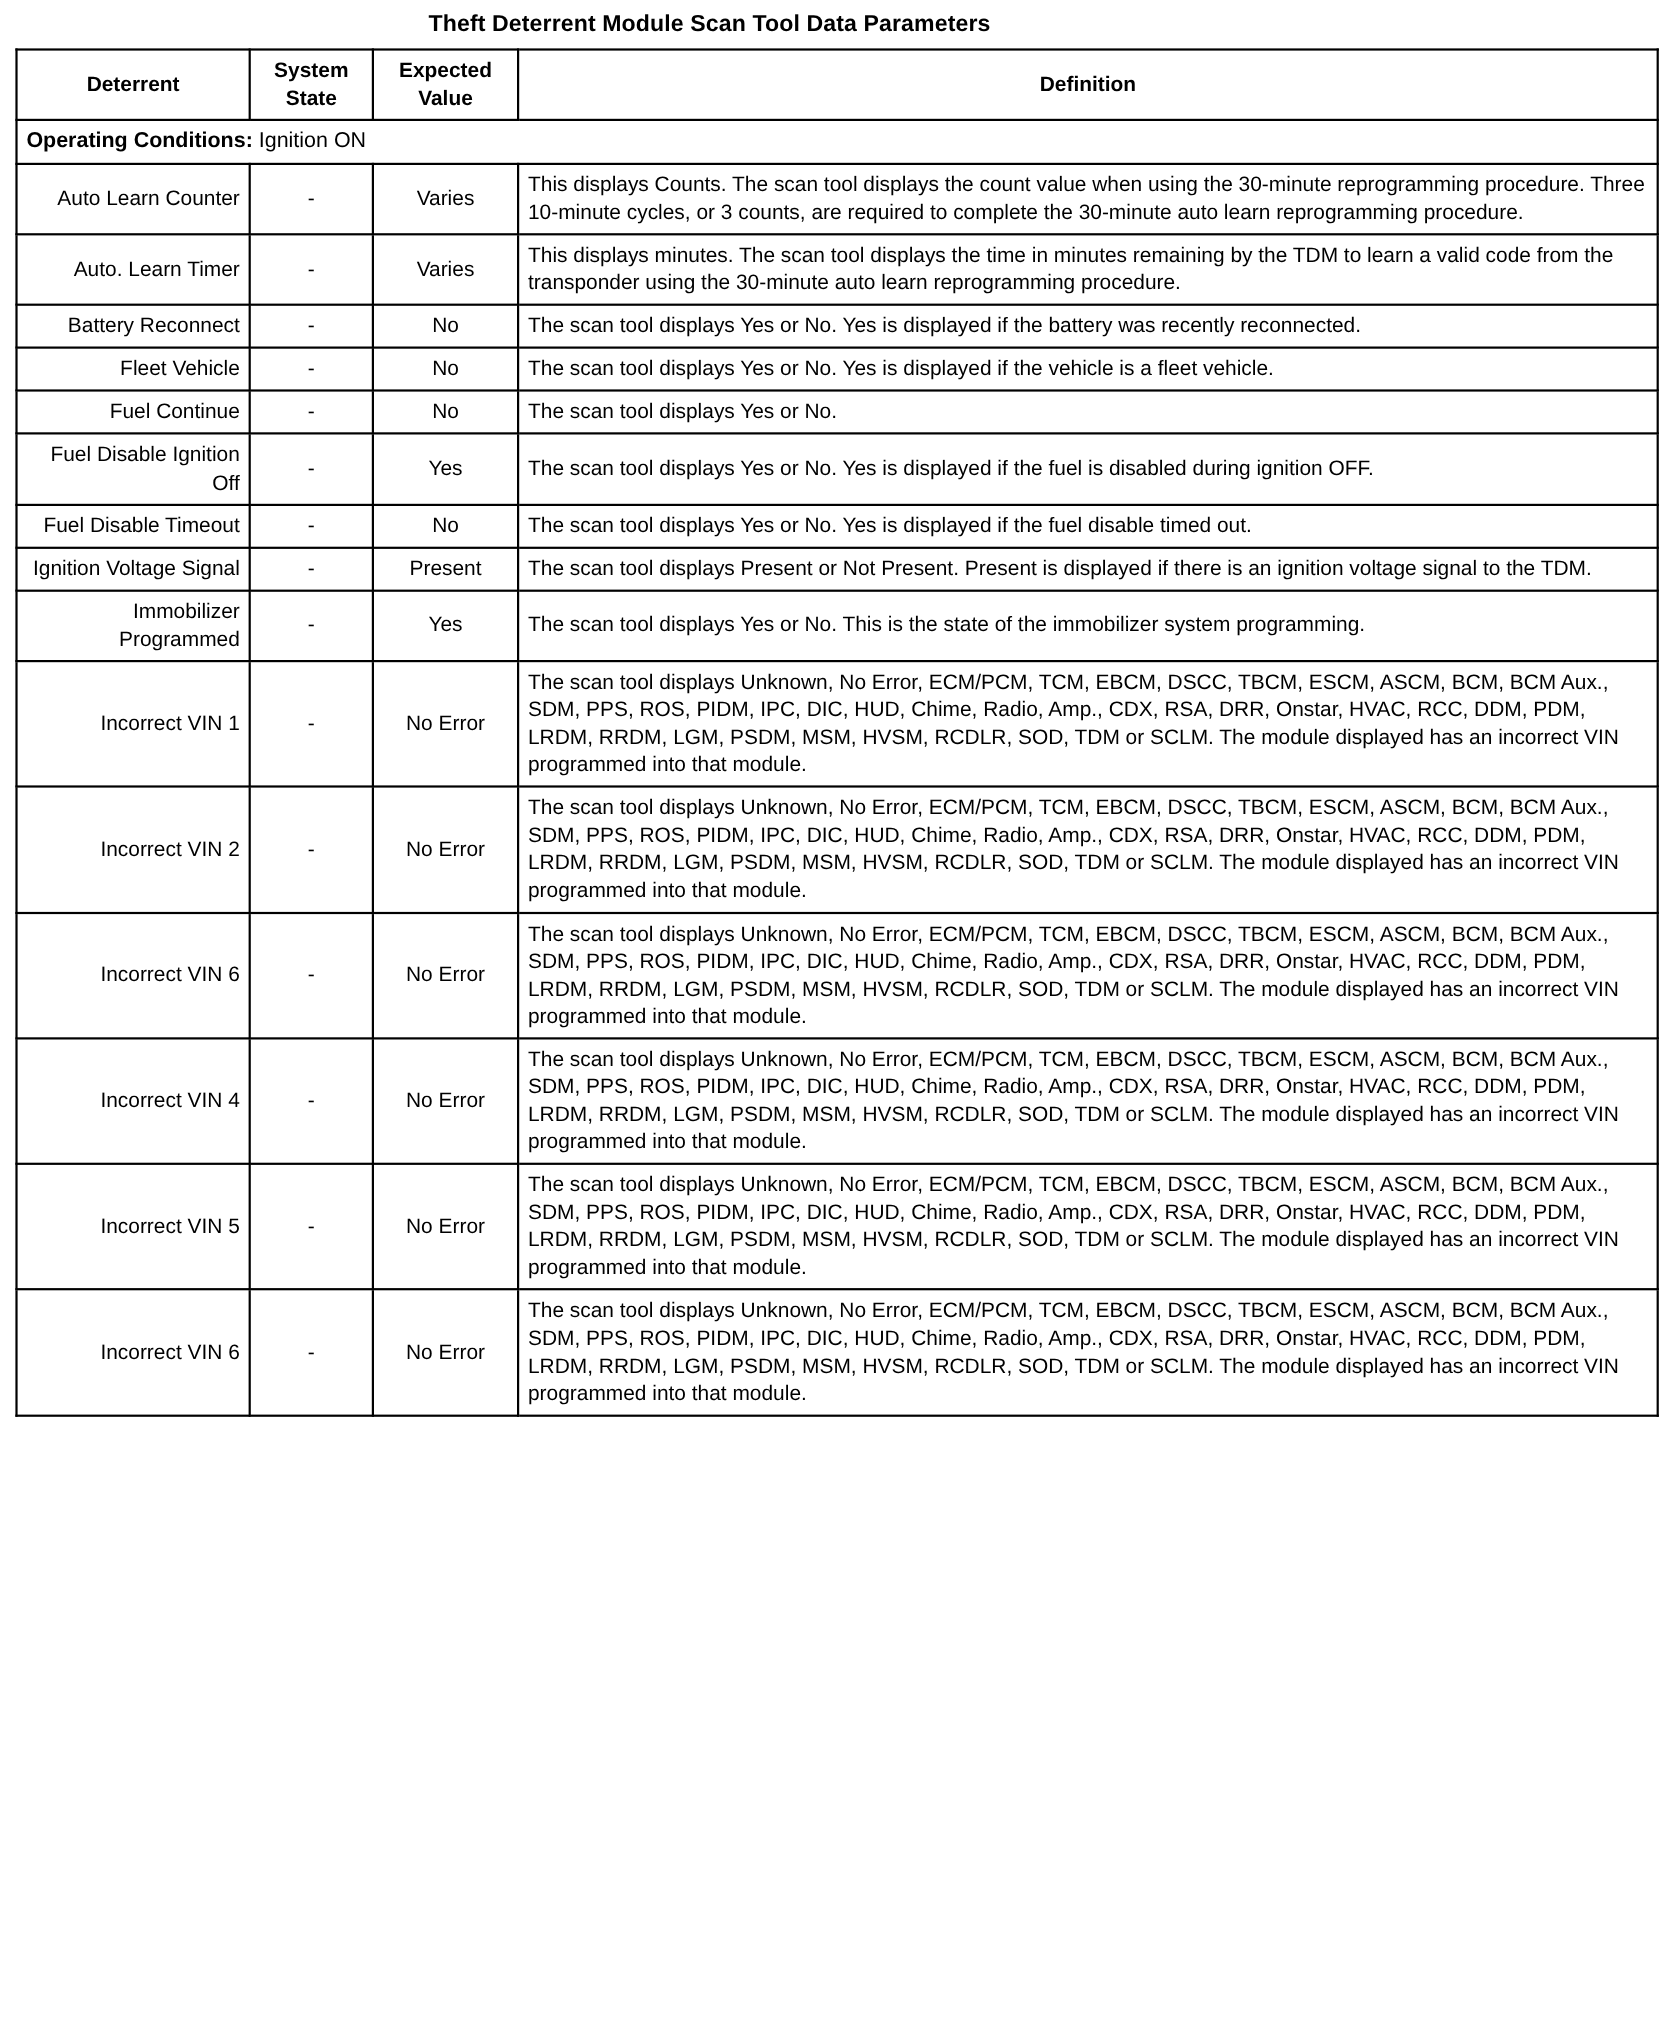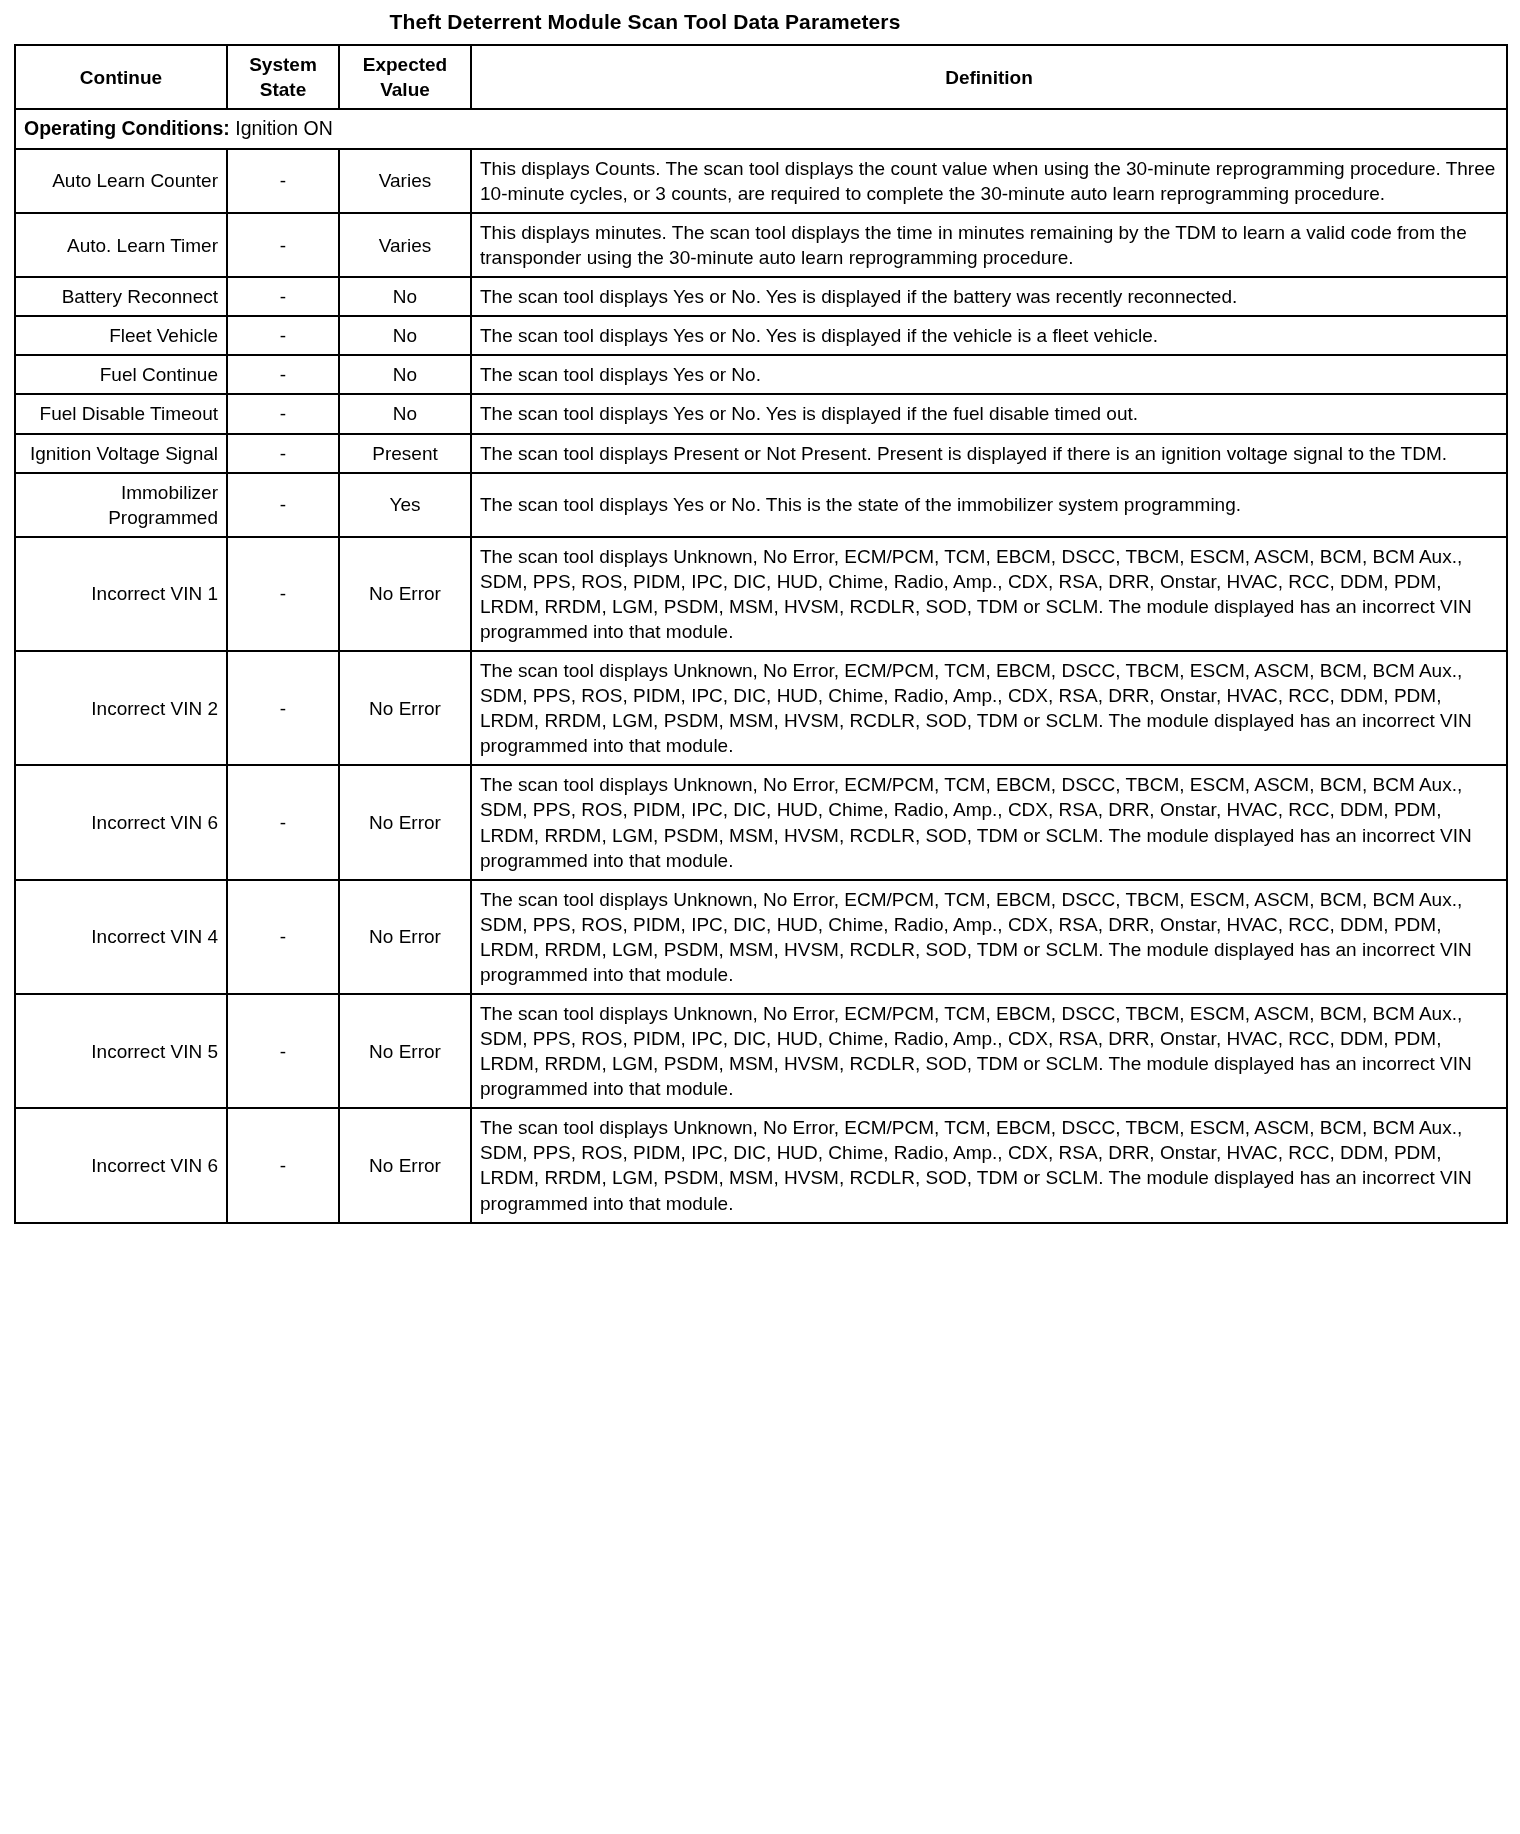--- a/index.html
+++ b/index.html
@@ -80,21 +80,21 @@
 
   <table class="params">
     <colgroup>
       <col class="c-param">
       <col class="c-state">
       <col class="c-value">
       <col class="c-def">
     </colgroup>
     <thead>
       <tr>
-        <th>Continue</th>
+        <th>Deterrent</th>
         <th>
           <span>System</span><br>
           <span>State</span>
         </th>
         <th>
           <span>Expected</span><br>
           <span>Value</span>
         </th>
         <th>Definition</th>
       </tr>
@@ -129,20 +129,26 @@
           <td class="value">No</td>
           <td class="def">The scan tool displays Yes or No. Yes is displayed if the vehicle is a fleet vehicle.</td>
         </tr>
         <tr>
           <td class="param">Fuel Continue</td>
           <td class="state">-</td>
           <td class="value">No</td>
           <td class="def">The scan tool displays Yes or No.</td>
         </tr>
         <tr>
+          <td class="param">Fuel Disable Ignition Off</td>
+          <td class="state">-</td>
+          <td class="value">Yes</td>
+          <td class="def">The scan tool displays Yes or No. Yes is displayed if the fuel is disabled during ignition OFF.</td>
+        </tr>
+        <tr>
           <td class="param">Fuel Disable Timeout</td>
           <td class="state">-</td>
           <td class="value">No</td>
           <td class="def">The scan tool displays Yes or No. Yes is displayed if the fuel disable timed out.</td>
         </tr>
         <tr>
           <td class="param">Ignition Voltage Signal</td>
           <td class="state">-</td>
           <td class="value">Present</td>
           <td class="def">The scan tool displays Present or Not Present. Present is displayed if there is an ignition voltage signal to the TDM.</td>

